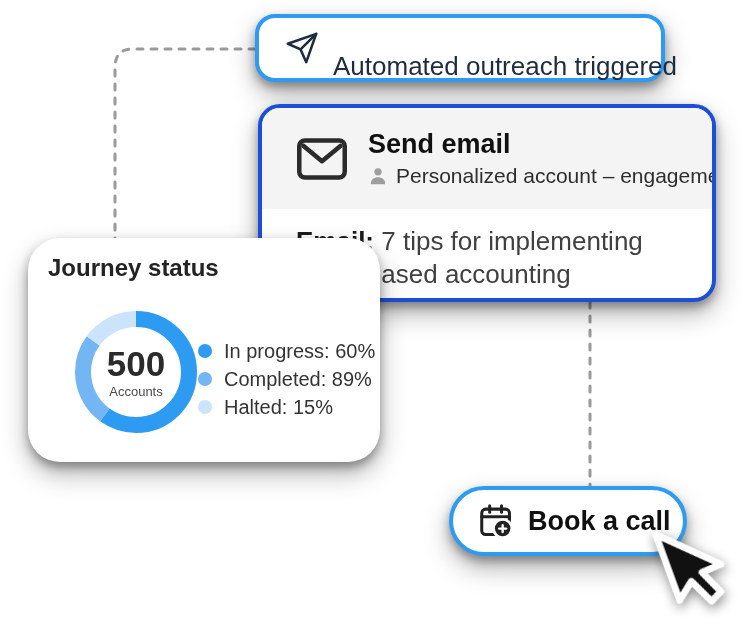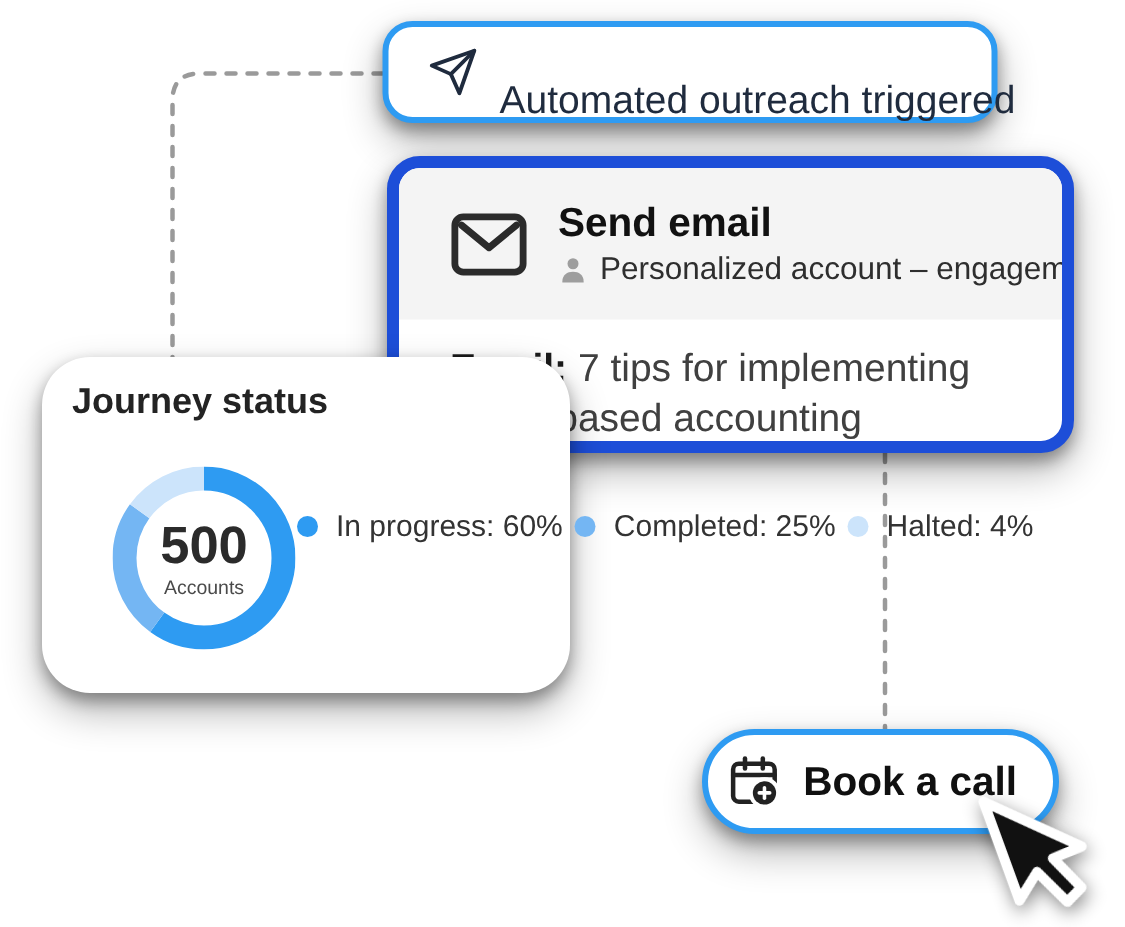--- a/index.html
+++ b/index.html
@@ -12,44 +12,44 @@
   .shadowed { box-shadow:0 5px 10px rgba(0,0,0,.32), 0 12px 26px rgba(0,0,0,.30); }
 
   .pill { position:absolute; display:flex; align-items:center; background:#fff;
           border:4px solid #2E9BF2; }
   .pill-trigger { left:255px; top:14px; width:410px; height:68px; border-radius:20px;
                   padding:0 26px; gap:14px; }
   .pill-trigger .label { font-size:26px; color:#1F2B3E; white-space:nowrap;margin-top:36px; }
 
   .card { position:absolute; background:#fff; }
   .card-email { left:258px; top:104px; width:458px; height:198px; border-radius:22px;
-                border:8px solid #1d4ed8; display:flex; flex-direction:column; overflow:hidden; }
+                border:4px solid #1d4ed8; display:flex; flex-direction:column; overflow:hidden; }
   .email-header { flex:0 0 101px; background:#F4F4F4; display:flex; align-items:center;
                   gap:20px; padding:0 24px 0 34px; }
   .email-title { font-size:27px; font-weight:700; color:#111; line-height:1.15; }
   .email-sub { display:flex; align-items:center; gap:8px; margin-top:4px; }
   .email-sub .sub-text { font-size:21px; color:#2E2E2E; white-space:nowrap; }
   .email-body { flex:1; padding:16px 30px 0 34px; font-size:26px; line-height:1.28; color:#404040; }
   .email-body b { color:#1B1B1B; font-weight:700; }
 
   .card-journey { left:28px; top:238px; width:352px; height:224px; border-radius:32px; }
   .journey-title { position:absolute; left:20px; top:16px; font-size:24px; font-weight:700; color:#232323; }
   .donut-wrap { position:absolute; left:47px; top:73px; width:122px; height:122px; }
   .donut-wrap svg { position:absolute; left:0; top:0; }
   .donut-center { position:absolute; inset:0; display:flex; flex-direction:column;
                   align-items:center; justify-content:center; text-align:center; }
   .donut-value { font-size:35px; font-weight:700; color:#2B2B2B; line-height:1; }
   .donut-label { font-size:13px; color:#4A4A4A; margin-top:3px; }
-  .legend { position:absolute; left:170px; top:103px; display:flex; gap:8px; }
+  .legend { position:absolute; left:170px; top:103px; display:flex; flex-direction:column; gap:8px; }
   .legend-row { display:flex; align-items:center; gap:12px; height:20px; }
   .legend-dot { width:14px; height:14px; border-radius:50%; flex:0 0 14px; }
   .legend-text { font-size:20px; color:#333; white-space:nowrap; }
 
-  .pill-cta { left:468px; top:486px; width:238px; height:70px; border-radius:35px;
-              padding:0 24px; gap:13px;justify-content:flex-end; }
+  .pill-cta { left:449px; top:486px; width:238px; height:70px; border-radius:35px;
+              padding:0 24px; gap:13px; }
   .pill-cta .label { font-size:27px; font-weight:700; color:#101010; white-space:nowrap; }
 
   .cursor { position:absolute; left:652px; top:528px; transform:rotate(-20deg);
             transform-origin:10px 10px; filter:drop-shadow(0 4px 6px rgba(0,0,0,.45)); }
 </style>
 </head>
 <body>
 
 <div class="stage">
 
@@ -109,25 +109,25 @@
         <div class="donut-label">Accounts</div>
       </div>
     </div>
     <div class="legend">
         <div class="legend-row">
           <span class="legend-dot" style="background: rgb(46, 155, 242);"></span>
           <span class="legend-text">In progress: 60%</span>
         </div>
         <div class="legend-row">
           <span class="legend-dot" style="background: rgb(116, 182, 243);"></span>
-          <span class="legend-text">Completed: 25%</span>
+          <span class="legend-text">Completed: 89%</span>
         </div>
         <div class="legend-row">
           <span class="legend-dot" style="background: rgb(204, 228, 251);"></span>
-          <span class="legend-text">Halted: 4%</span>
+          <span class="legend-text">Halted: 15%</span>
         </div>
       </div>
   </div>
 
   <div class="pill pill-cta shadowed">
     <span style="display:flex;">
       <svg width="38" height="38" viewBox="0 0 24 24">
         <g fill="none" stroke="#222" stroke-width="1.9" stroke-linecap="round" stroke-linejoin="round">
           <rect x="3" y="4.5" width="17.5" height="16" rx="2.4"></rect>
           <path d="M8 2.3 v4.2"></path>

